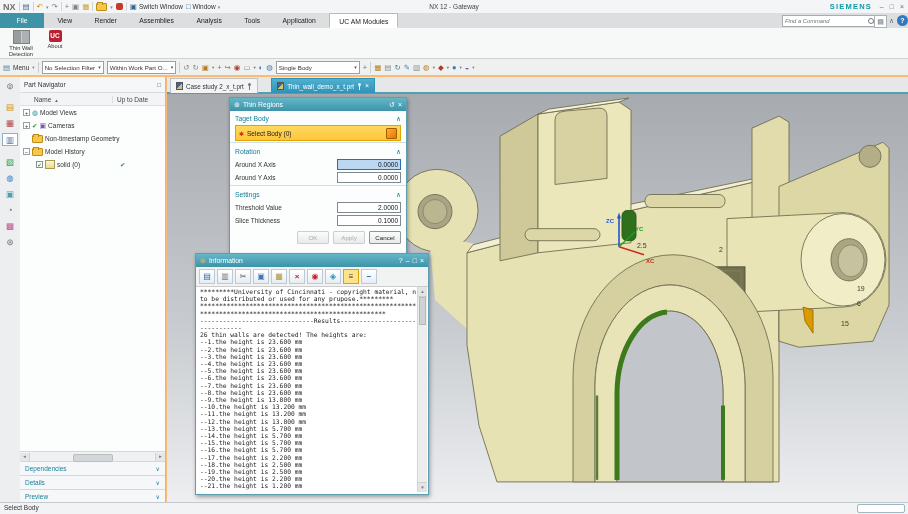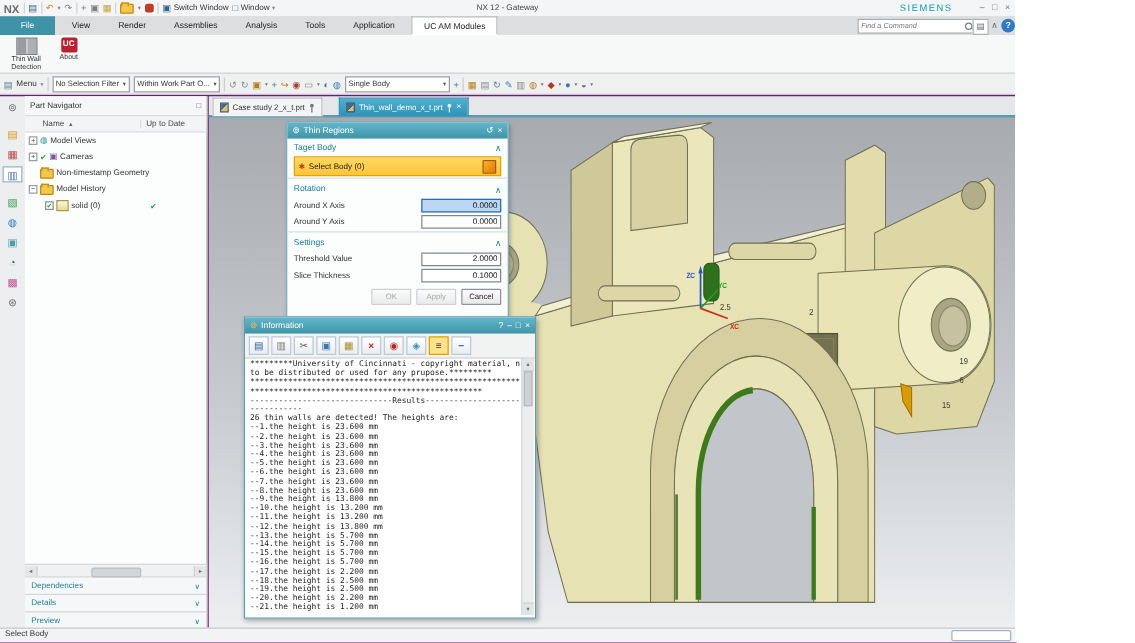--- a/index.html
+++ b/index.html
@@ -1,31 +1,31 @@
 <!DOCTYPE html>
 <html><head>
 <meta charset="utf-8">
 <style>
   html,body{margin:0;padding:0;}
-  #app{position:relative;width:812px;height:514px;background:#701a75;overflow:hidden;
+  #app{position:relative;width:908px;height:514px;background:#fdba74;overflow:hidden;
        font-family:"Liberation Sans",sans-serif;color:#333;-webkit-font-smoothing:antialiased;}
   
   .titlebar{position:absolute;left:0;top:0;right:0;height:13px;background:#f4f5f6;border-bottom:1px solid #dcdedf;font-size:6.5px;}
   .qa{position:absolute;left:3px;top:0;height:13px;display:flex;align-items:center;gap:3px;}
   .nxlogo{font-weight:bold;font-size:9px;color:#6d6e70;letter-spacing:0;}
   .qa .ico{font-size:7.5px;color:#7b7d7f;line-height:13px;}
   .qa .ico.orange{color:#d88b00}.qa .ico.blue{color:#33648f}.qa .ico.tan{color:#c8a23c}
   .qa .sep{width:1px;height:9px;background:#d0d2d3;}
   .qa .caret{font-size:5px;color:#888;}
   .folder{width:9px;height:6px;background:#f5c74b;border:1px solid #c08c12;border-radius:1px;position:relative;}
   .folder::before{content:"";position:absolute;left:0;top:-2px;width:4px;height:2px;background:#f5c74b;border:1px solid #c08c12;border-bottom:none;}
   .reddot{width:7px;height:7px;border-radius:2px;background:#c33a25;}
   .qabtn{display:flex;align-items:center;gap:2px;color:#333;}
   .title-center{position:absolute;left:50%;top:0;transform:translateX(-50%);line-height:13px;color:#444;}
-  .brand{position:absolute;right:50px;top:0;line-height:13px;color:#0f9aa8;font-weight:normal;font-size:7.5px;letter-spacing:1.2px;}
+  .brand{position:absolute;right:36px;top:0;line-height:13px;color:#0f9aa8;font-weight:bold;font-size:7.5px;letter-spacing:1.2px;}
   .winctl{position:absolute;right:4px;top:0;height:13px;display:flex;gap:6px;align-items:center;color:#6a6c6e;font-size:7px;}
   
   .tabrow{position:absolute;left:0;top:13px;right:0;height:15px;background:#dcdedf;border-bottom:1px solid #c9cccd;}
   .rtab{display:inline-block;height:15px;line-height:15px;padding:0 9px;font-size:6.8px;color:#222;vertical-align:top;}
   .rtab.file{background:#3f93a6;color:#fff;min-width:26px;text-align:center;}
   .rtab.active{background:#fff;border:1px solid #b8bbbd;border-bottom:1px solid #fff;box-sizing:border-box;}
   .findwrap{position:absolute;right:32px;top:2px;width:92px;height:10px;border:1px solid #a9adaf;background:#fff;display:flex;align-items:center;}
   .findwrap input{flex:1;border:none;outline:none;font-size:5.8px;font-style:italic;color:#9a9a9a;padding:0 2px;background:transparent;width:70px;font-family:"Liberation Sans",sans-serif;}
   .mag{position:relative;width:8px;height:8px;}
   .mag::before{content:"";position:absolute;left:1px;top:1px;width:4px;height:4px;border:1px solid #7a7d7f;border-radius:50%;}

